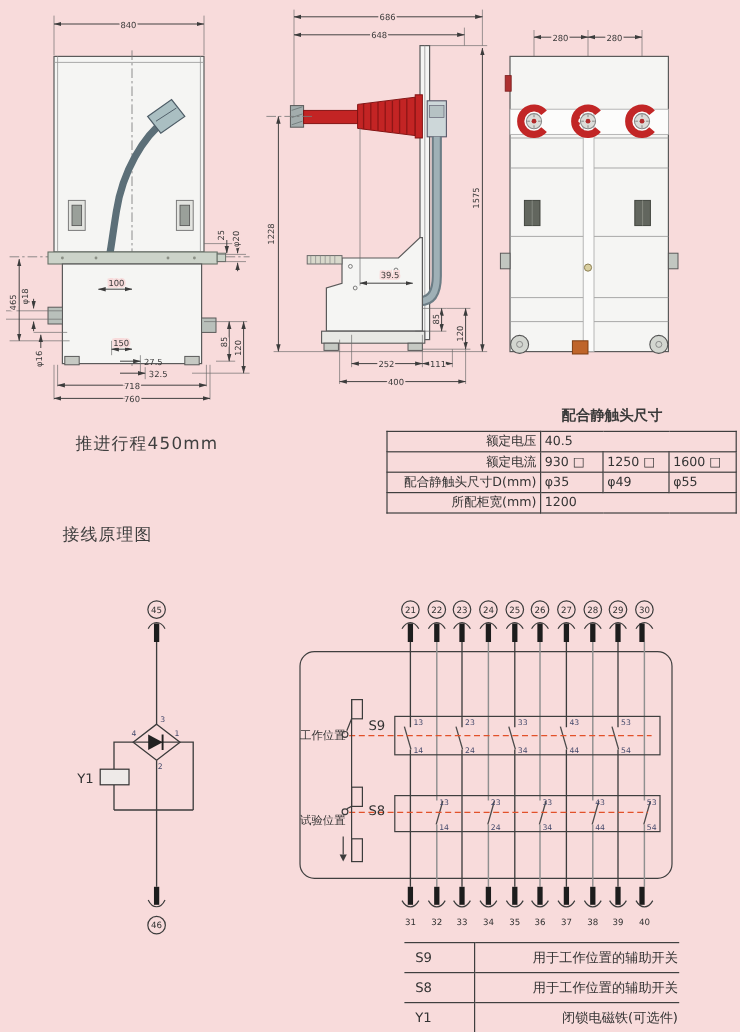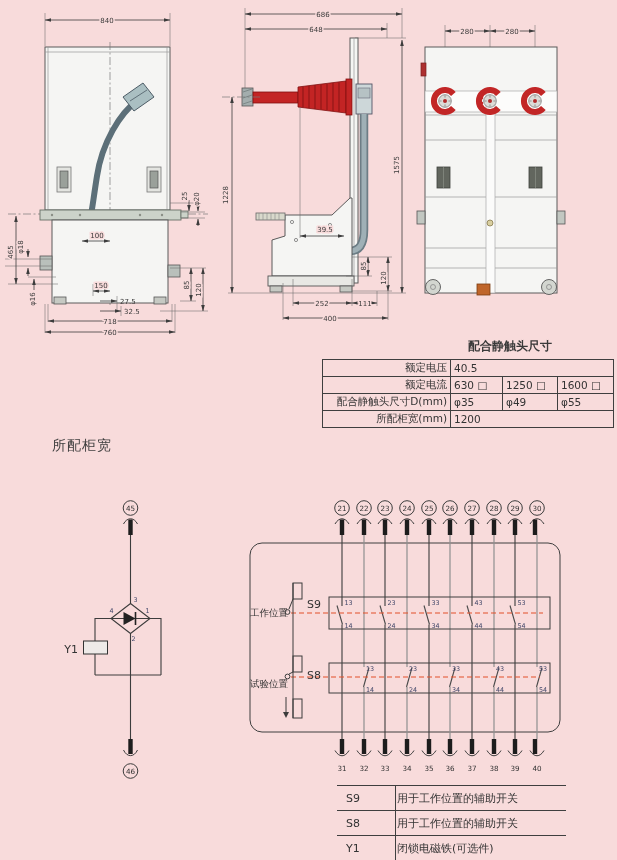--- a/index.html
+++ b/index.html
@@ -35,21 +35,21 @@
   table.ct{border-collapse:collapse;width:291px;table-layout:fixed;}
   table.ct td{border:1px solid #3f3f3f;height:16px;font-size:10.5px;color:#333;
               padding:0 3px;white-space:nowrap;overflow:hidden;}
   table.ct td.lab{text-align:right;}
   table.ct td.val{text-align:left;}
 
   table.lg{border-collapse:collapse;width:229px;table-layout:fixed;}
   table.lg td{border-top:1px solid #3f3f3f;border-bottom:1px solid #3f3f3f;
               height:22px;font-size:11px;color:#333;}
   table.lg td.code{width:48px;border-right:1.5px solid #3f3f3f;padding-left:9px;}
-  table.lg td.desc{text-align:left;}
+  table.lg td.desc{text-align:right;}
 </style>
 </head>
 <body>
 
 <div class="page">
 
 <svg width="617" height="345" viewBox="0 0 617 345">
   <defs>
     <marker id="arr" viewBox="0 0 8 6" refX="7.6" refY="3" markerWidth="8" markerHeight="6" orient="auto-start-reverse">
           <path d="M0,0.7 L8,3 L0,5.3 Z" fill="#3c3c3c"></path>
@@ -232,39 +232,40 @@
     <rect x="557" y="211" width="8" height="13" fill="#c2c7c1" stroke="#555" stroke-width="0.8"></rect>
     <circle cx="490" cy="223" r="3" fill="#d9cfa0" stroke="#877a4d" stroke-width="0.8"></circle>
     <circle cx="433" cy="287" r="7.5" fill="#d3d6d0" stroke="#555" stroke-width="0.9"></circle>
     <circle cx="433" cy="287" r="2.5" fill="none" stroke="#888" stroke-width="0.8"></circle>
     <circle cx="549" cy="287" r="7.5" fill="#d3d6d0" stroke="#555" stroke-width="0.9"></circle>
     <circle cx="549" cy="287" r="2.5" fill="none" stroke="#888" stroke-width="0.8"></circle>
     <rect x="477" y="284" width="13" height="11" fill="#bf652a" stroke="#7c3c10" stroke-width="0.8"></rect>
   </g>
 </svg>
 
-<div class="abs wiring-heading" style="left:52px;top:437px;">所配柜宽</div>
+<div class="abs stroke-note" style="left:63px;top:361px;">推进行程450mm</div>
+<div class="abs wiring-heading" style="left:52px;top:437px;">接线原理图</div>
 
 <div class="abs" style="left:322px;top:338px;">
   <div class="ct-title">配合静触头尺寸</div>
   <table class="ct">
     <colgroup>
           <col style="width:128px">
           <col style="width:52px">
           <col style="width:55px">
           <col style="width:56px">
         </colgroup>
     <tbody>
           <tr>
       <td class="lab">额定电压</td>
       <td class="val" colspan="3">40.5</td>
     </tr>
     <tr>
       <td class="lab">额定电流</td>
-      <td class="val">630 □</td>
+      <td class="val">930 □</td>
       <td class="val">1250 □</td>
       <td class="val">1600 □</td>
     </tr>
     <tr>
       <td class="lab">配合静触头尺寸D(mm)</td>
       <td class="val">φ35</td>
       <td class="val">φ49</td>
       <td class="val">φ55</td>
     </tr>
     <tr>

